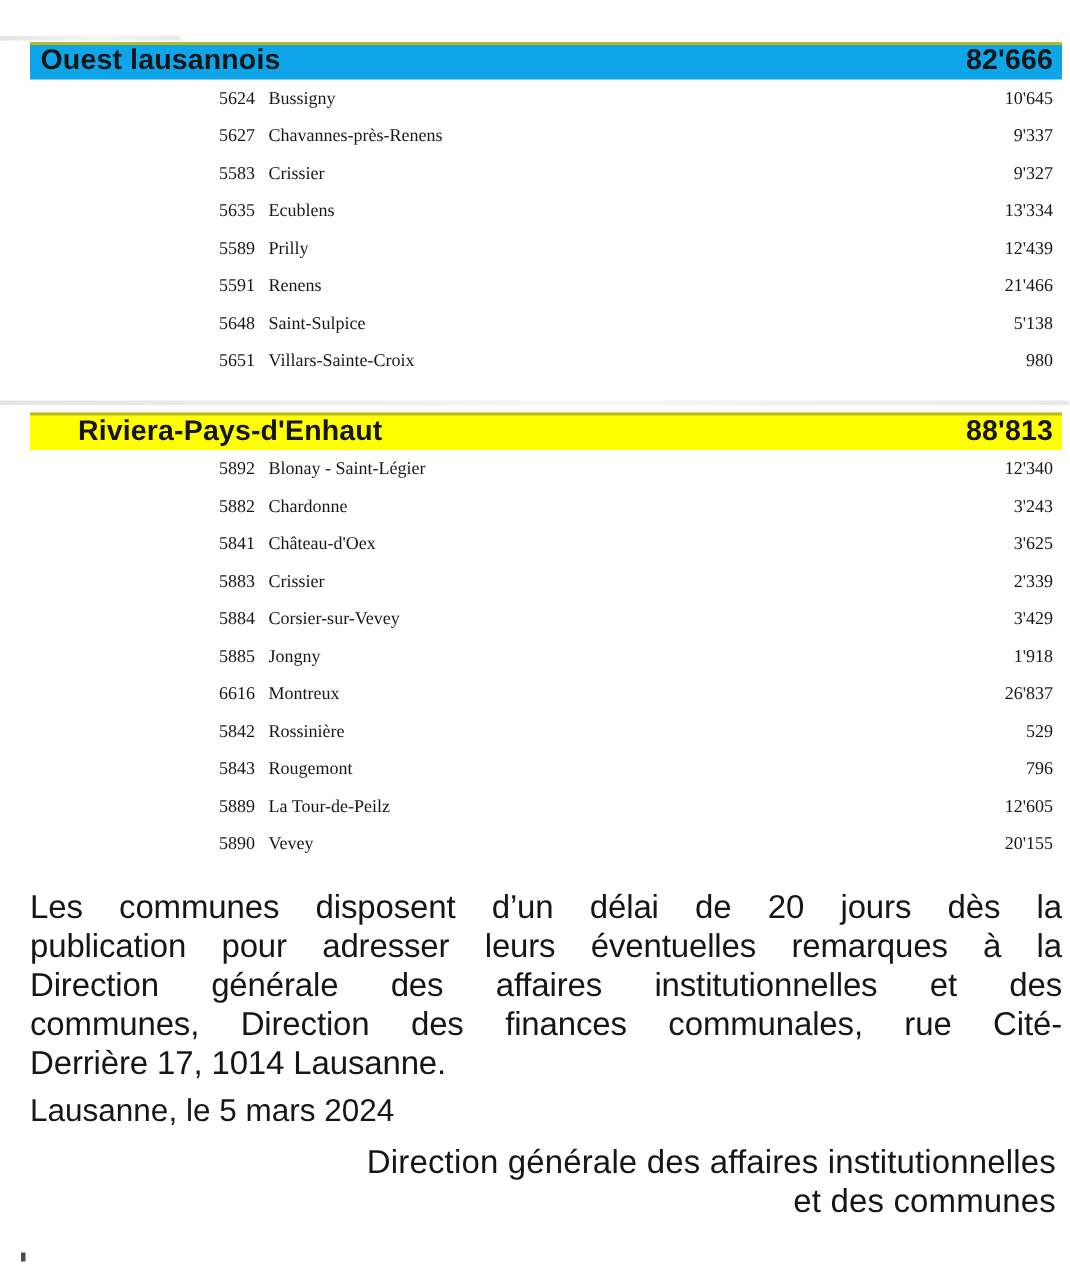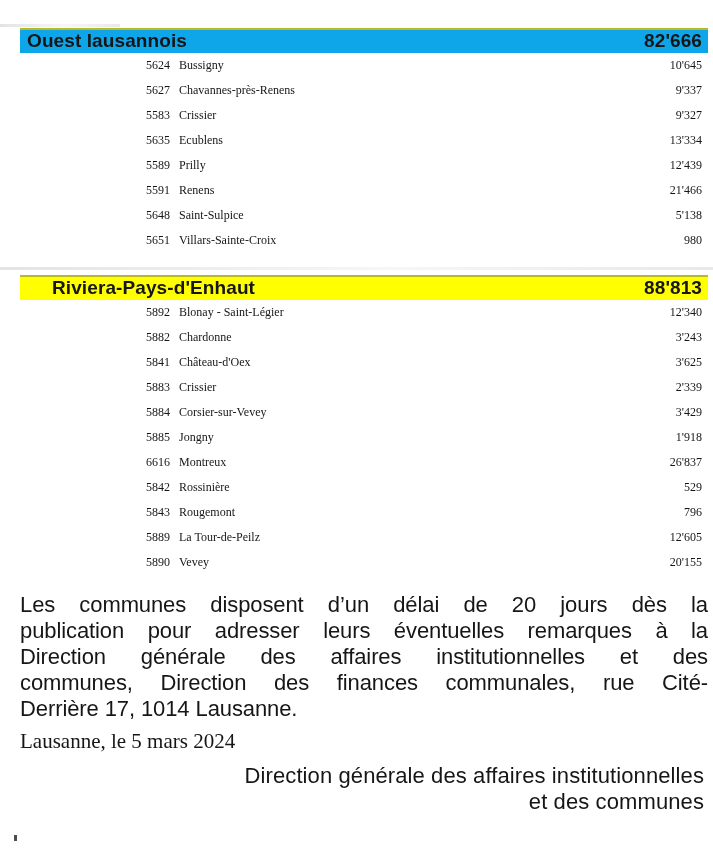--- a/index.html
+++ b/index.html
@@ -32,21 +32,21 @@
   .cname { margin-left:9px; white-space:nowrap; }
   .val { margin-left:auto; padding-right:6px; }
 
   .section + .section { margin-top:22px; }
 
   
   .notice { margin-top:17px; font-size:22px; line-height:26px; letter-spacing:-0.1px; }
   .jline { text-align:justify; text-align-last:justify; }
   .jline.last { text-align:justify; text-align-last:left; }
 
-  .date { margin-top:7px; font-size:21px;font-family:Liberation Serif, serif; }
+  .date { margin-top:7px; font-size:21px; }
 
   .signature {
     margin-top:9px;
     font-weight:400; font-size:22px; line-height:26px;
     text-align:right; padding-right:4px;
     letter-spacing:0.1px;
   }
 
   
   .streak {

